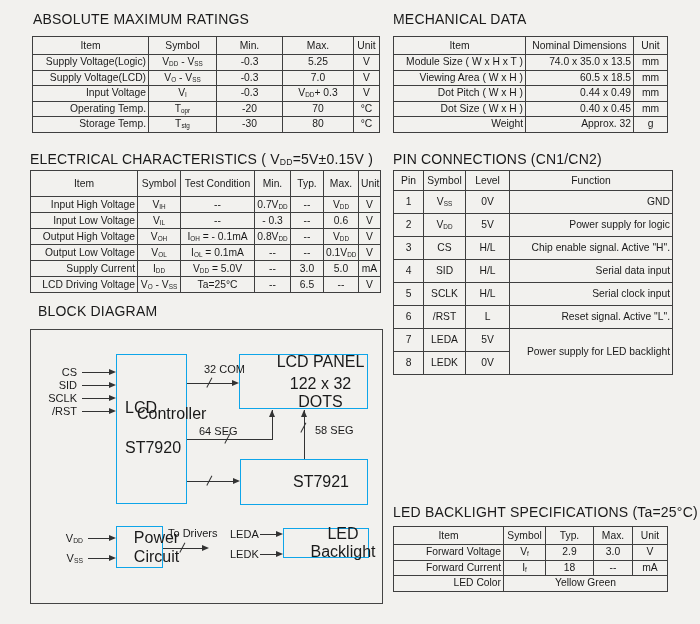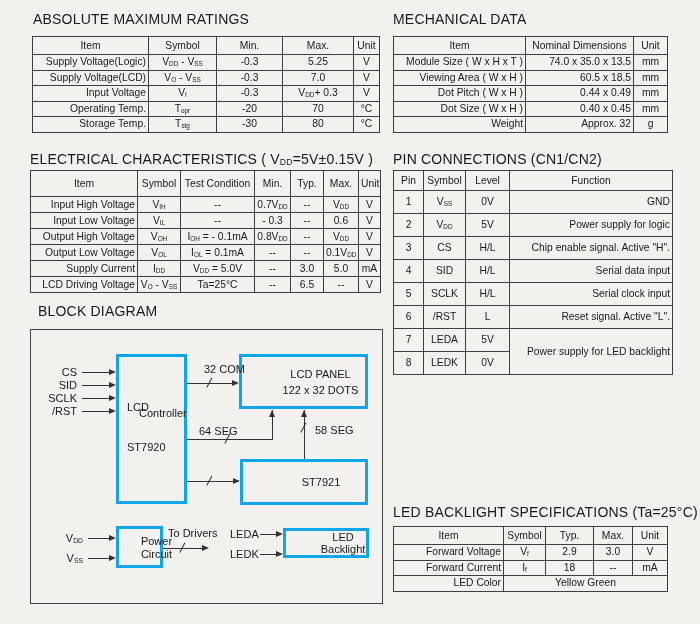--- a/index.html
+++ b/index.html
@@ -44,22 +44,22 @@
   #t-amr tr.hd, #t-mech tr.hd, #t-led tr.hd { height:18px; }
   #t-elec tr { height:16px; }
   #t-elec tr.hd { height:26px; }
   #t-pins tr { height:23px; }
   #t-pins tr.hd { height:20px; }
 
   
   .diagram { position:absolute; border:1px solid #444; }
   .dbox {
     position:absolute;
-    border:3px solid #0ea5e9;
-    font-size:11px;
+    border:1px solid #0ea5e9;
+    font-size:16px;
     color:#1a1a1a;
     padding-left:34px;
   }
   .dbox.center { display:flex; flex-direction:column; align-items:center; justify-content:center; gap:4px; text-align:center; }
   .dlabel { position:absolute; font-size:11px; white-space:nowrap; color:#1a1a1a; }
   .dlabel.r { text-align:right; }
   .hline { position:absolute; height:1.2px; background:#333; }
   .vline { position:absolute; width:1.2px; background:#333; }
   .arrow-r { position:absolute; width:0; height:0; border-top:3.5px solid transparent; border-bottom:3.5px solid transparent; border-left:7px solid #333; }
   .arrow-u { position:absolute; width:0; height:0; border-left:3.5px solid transparent; border-right:3.5px solid transparent; border-bottom:7px solid #333; }

